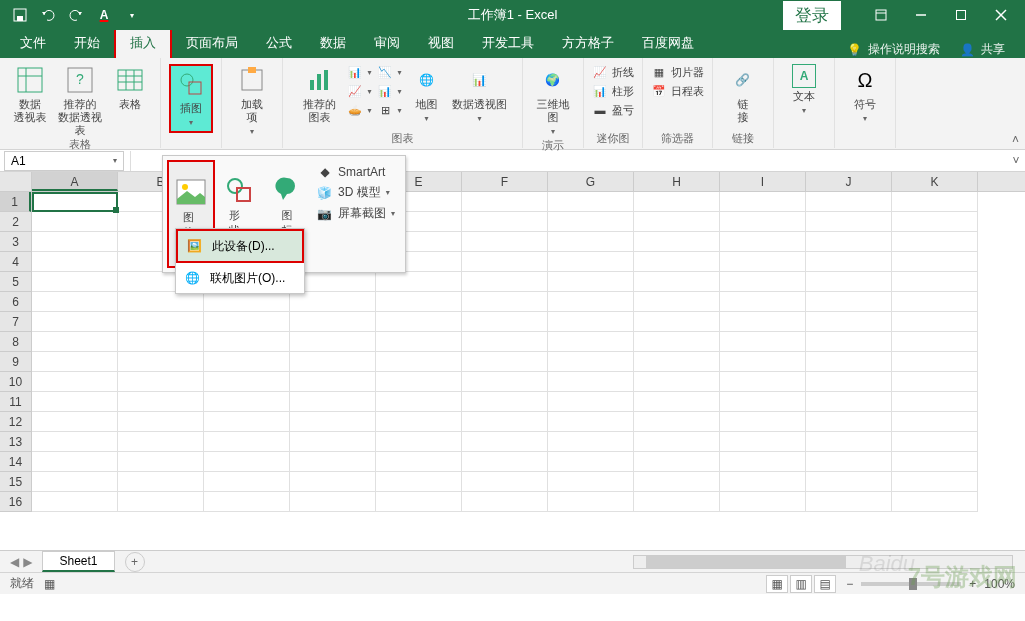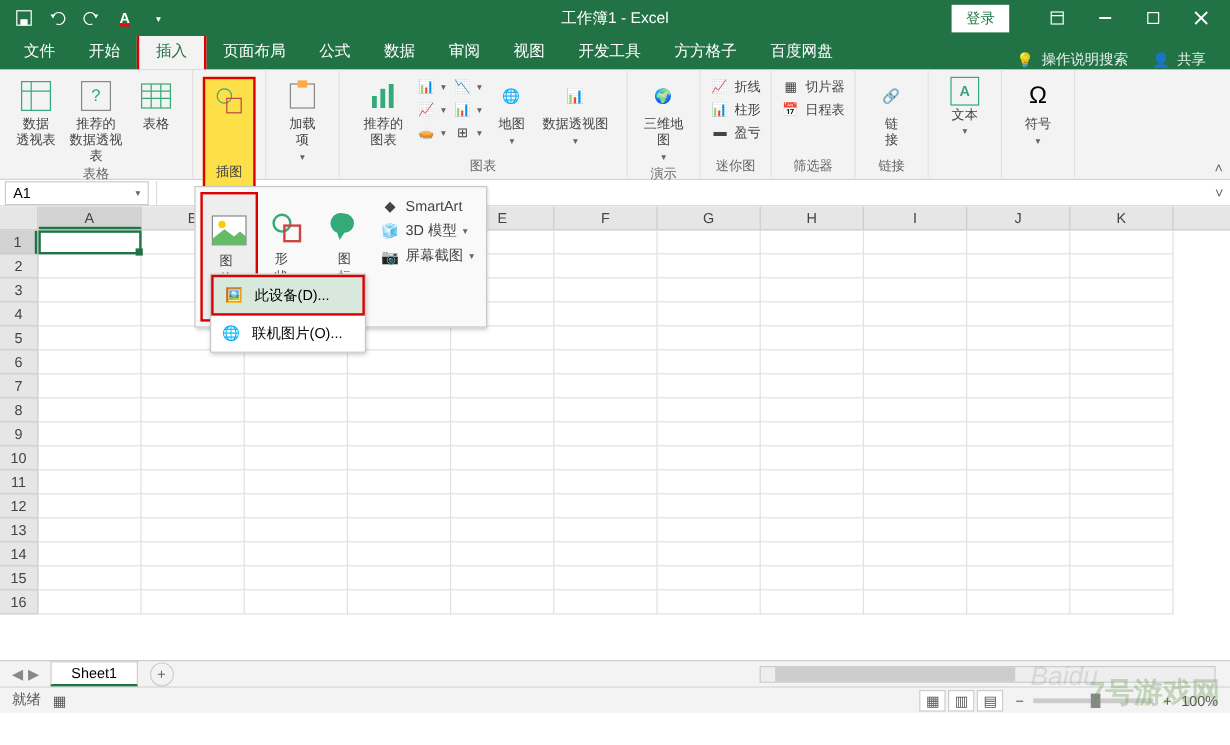--- a/index.html
+++ b/index.html
@@ -4,40 +4,40 @@
   <style>
     * { margin: 0; padding: 0; box-sizing: border-box; font-family: "Microsoft YaHei", sans-serif; }
     body { width: 1025px; height: 621px; background: #fff; overflow: hidden; position: relative; font-size: 12px; }
     
     
     .title-bar { height: 30px; background: #217346; display: flex; align-items: center; color: #fff; position: relative; }
     .qat { display: flex; align-items: center; gap: 8px; padding: 0 10px; }
     .qat-item { width: 20px; height: 20px; display: flex; align-items: center; justify-content: center; cursor: pointer; }
     .title-center { position: absolute; left: 50%; transform: translateX(-50%); font-size: 13px; text-align: right; }
     .win-controls { margin-left: auto; display: flex; align-items: center; gap: 4px; padding-right: 6px; }
-    .login-btn { background: #fff; color: #217346; padding: 3px 12px; font-size: 12px; margin-right: 18px; cursor: pointer; }
+    .login-btn { background: #fff; color: #217346; padding: 3px 12px; font-size: 17px; margin-right: 18px; cursor: pointer; }
     .win-btn { width: 36px; height: 24px; display: flex; align-items: center; justify-content: center; cursor: pointer; }
     .win-btn svg { stroke: #fff; fill: none; }
     
     
     .tab-bar { height: 28px; background: #217346; display: flex; align-items: flex-end; padding-left: 6px; color: #fff; }
     .tab { padding: 6px 14px; font-size: 13px; cursor: pointer; }
     .tab.active { background: #f3f3f3; color: #217346; border: 2px solid #d00; border-bottom: none; }
     .tab-right { margin-left: auto; display: flex; align-items: center; gap: 20px; padding-right: 20px; }
     .tell-me { display: flex; align-items: center; gap: 6px; opacity: .9; }
     
     
     .ribbon { height: 92px; background: #f3f3f3; border-bottom: 1px solid #d4d4d4; display: flex; position: relative; }
     .group { display: flex; flex-direction: column; align-items: center; padding: 2px 8px 0; border-right: 1px solid #e1e1e1; height: 90px; }
     .group-body { display: flex; gap: 6px; flex: 1; align-items: flex-start; padding-top: 4px; }
     .group-label { font-size: 11px; color: #666; padding-bottom: 2px; }
     .big-btn { display: flex; flex-direction: column; align-items: center; width: 44px; cursor: pointer; }
     .big-btn .ico { width: 32px; height: 32px; display: flex; align-items: center; justify-content: center; }
     .big-btn .lbl { font-size: 11px; text-align: center; line-height: 13px; color: #444; margin-top: 2px; }
-    .big-btn.highlighted { border: 2px solid #d00; padding: 2px; background: #fde047; gap: 36px; }
+    .big-btn.highlighted { border: 2px solid #d00; padding: 2px; background: #5eead4; }
     .small-list { display: flex; flex-direction: column; gap: 3px; }
     .small-item { display: flex; align-items: center; gap: 4px; font-size: 11px; color: #444; cursor: pointer; }
     .small-ico { width: 16px; height: 16px; display: flex; align-items: center; justify-content: center; }
     .dd-arrow { font-size: 8px; color: #666; }
     .collapse-btn { position: absolute; right: 6px; bottom: 2px; cursor: pointer; color: #666; }
     
     
     .sub-ribbon { position: absolute; left: 162px; top: 155px; background: #f9f9f9; border: 1px solid #c8c8c8; box-shadow: 1px 2px 3px rgba(0,0,0,.2); display: flex; padding: 4px; z-index: 5; }
     .sub-btn { display: flex; flex-direction: column; align-items: center; width: 48px; padding: 14px; cursor: pointer; }
     .sub-btn.hl { border: 2px solid #d00; background: #eee; }

